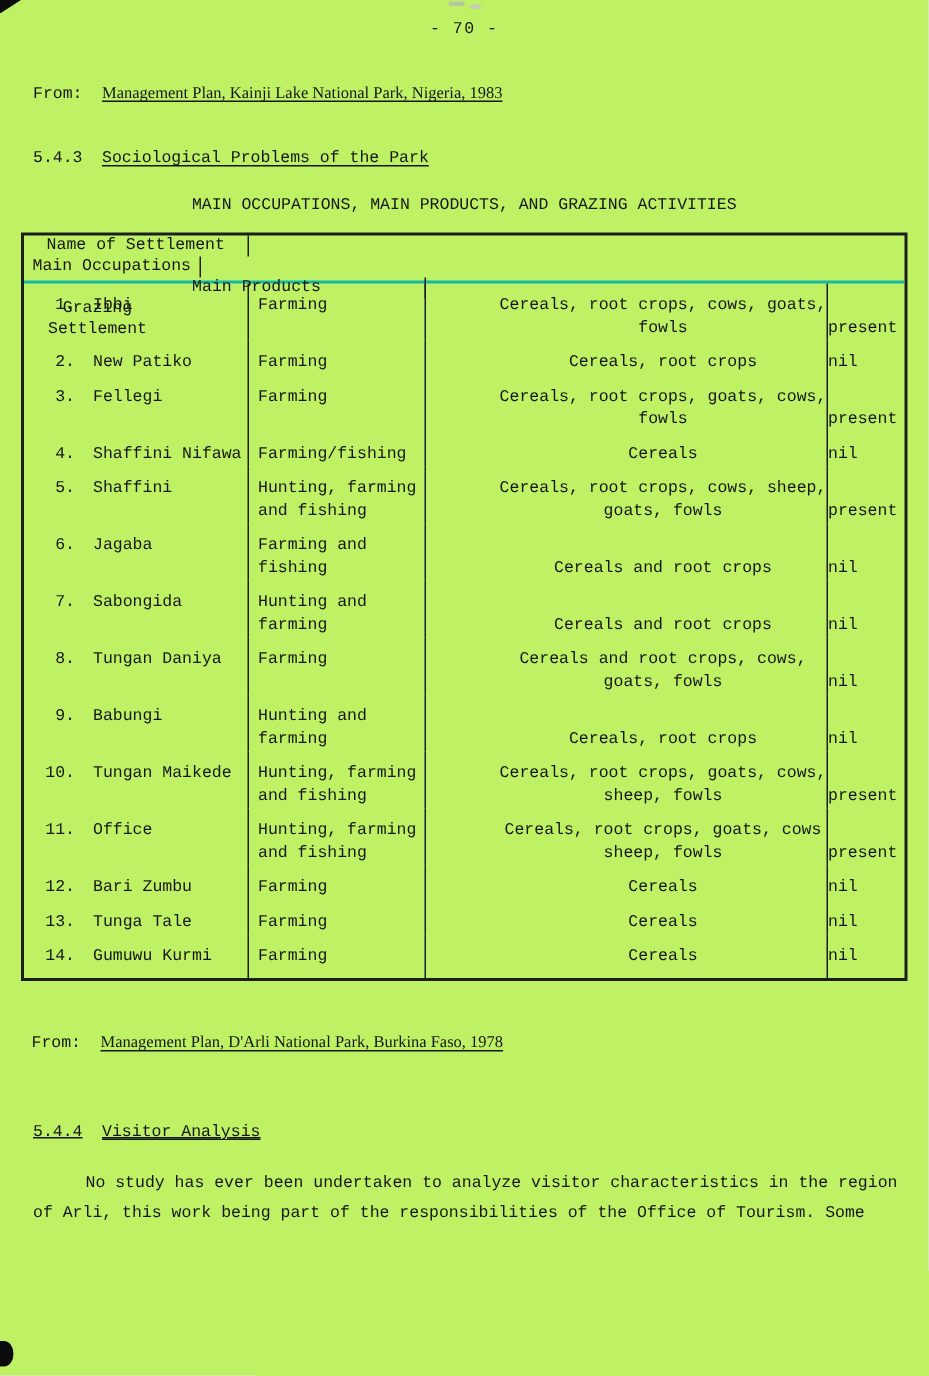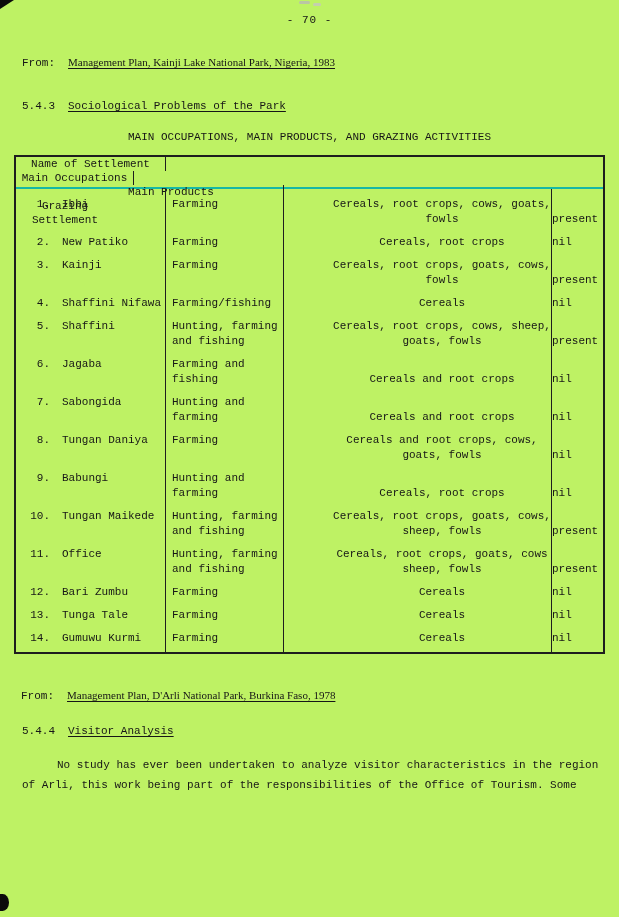--- a/index.html
+++ b/index.html
@@ -22,21 +22,21 @@
   .para-intro { margin:50px 14px 0 22px; line-height:20px; }
   .indent1 { text-indent:62px; }
 
   .source { margin-left:22px; line-height:15px; }
   .source-1 { margin-top:29px; }
   .source-2 { margin-top:34px;margin-left:21px; }
   .srctext { margin-left:13px;font-family:Liberation Serif, serif; }
 
   .section { margin-left:22px; line-height:15px; }
   .section-543 { margin-top:28px; }
-  .section-544 { margin-top:20px; }
+  .section-544 { margin-top:44px;text-decoration:underline; }
   .sectitle { margin-left:13px; }
 
   .tabletitle { margin-top:16px; text-align:center; line-height:15px; }
 
   .dtable { margin:10px 0 0 14px; width:591px; border:2px solid #1e1e1e; }
   .thead { display:flex; border-bottom:2px solid #14b8a6; height:32px;flex-direction:column; }
   .hcell { display:flex; align-items:center; justify-content:center; text-align:center; line-height:14px; }
   .c-name { width:150px; }
   .c-occ  { width:118px; }
   .c-prod { width:225px;margin-left:43px; }
@@ -127,21 +127,21 @@
             <div class="txt pre">Cereals, root crops</div>
           </div>
       <div class="cell c-graz">
             <div class="txt">nil</div>
           </div>
     </div>
 
     <div class="trow">
       <div class="cell c-name">
             <span class="num">3.</span>
-            <span class="nm">Kainji</span>
+            <span class="nm">Fellegi</span>
           </div>
       <div class="cell c-occ">
             <div class="txt pre">Farming</div>
           </div>
       <div class="cell c-prod">
             <div class="txt pre">Cereals, root crops, goats, cows,
 fowls</div>
           </div>
       <div class="cell c-graz">
             <div class="txt">present</div>

